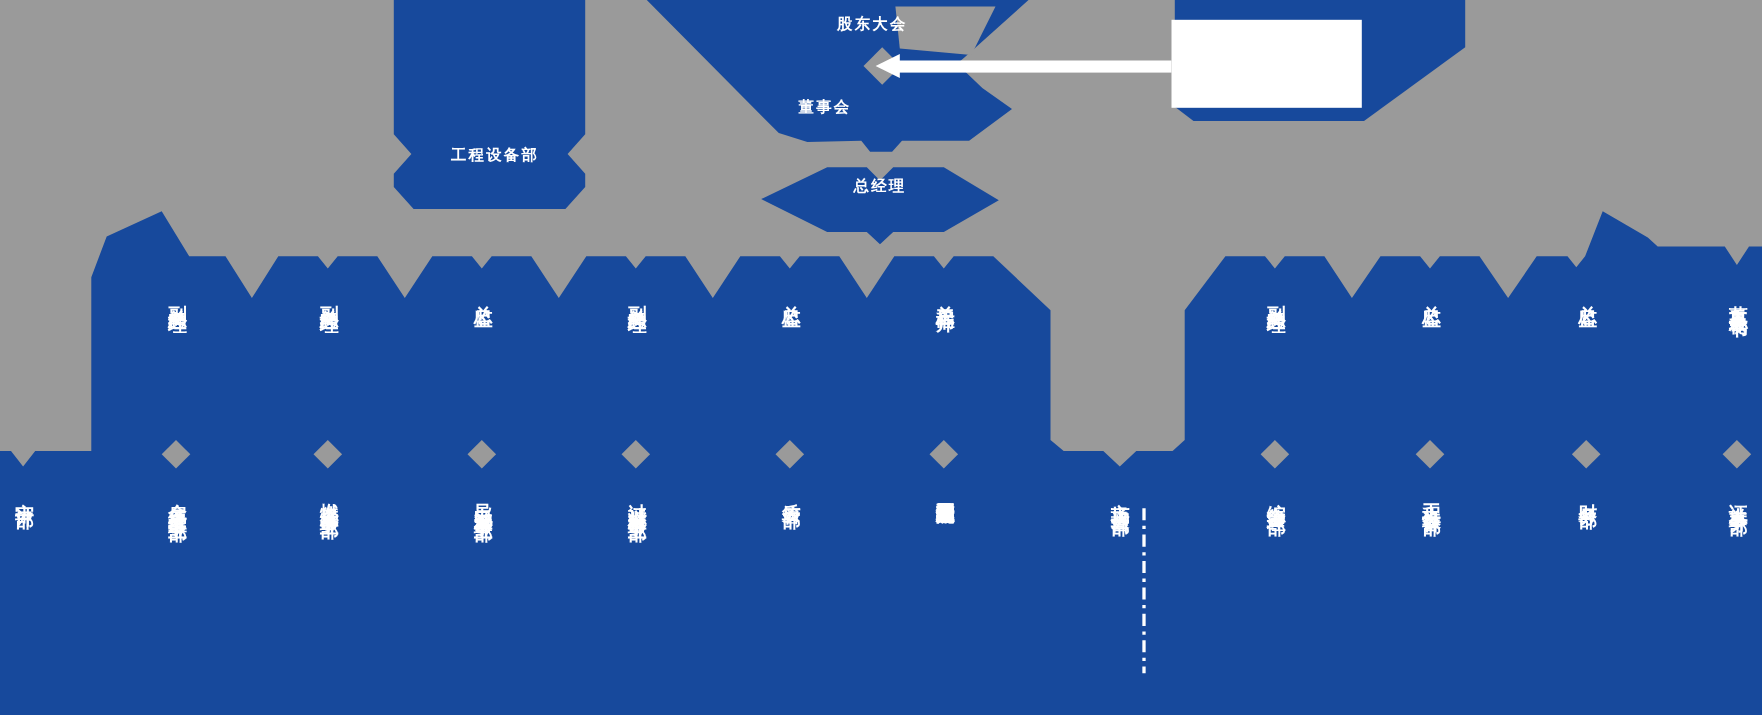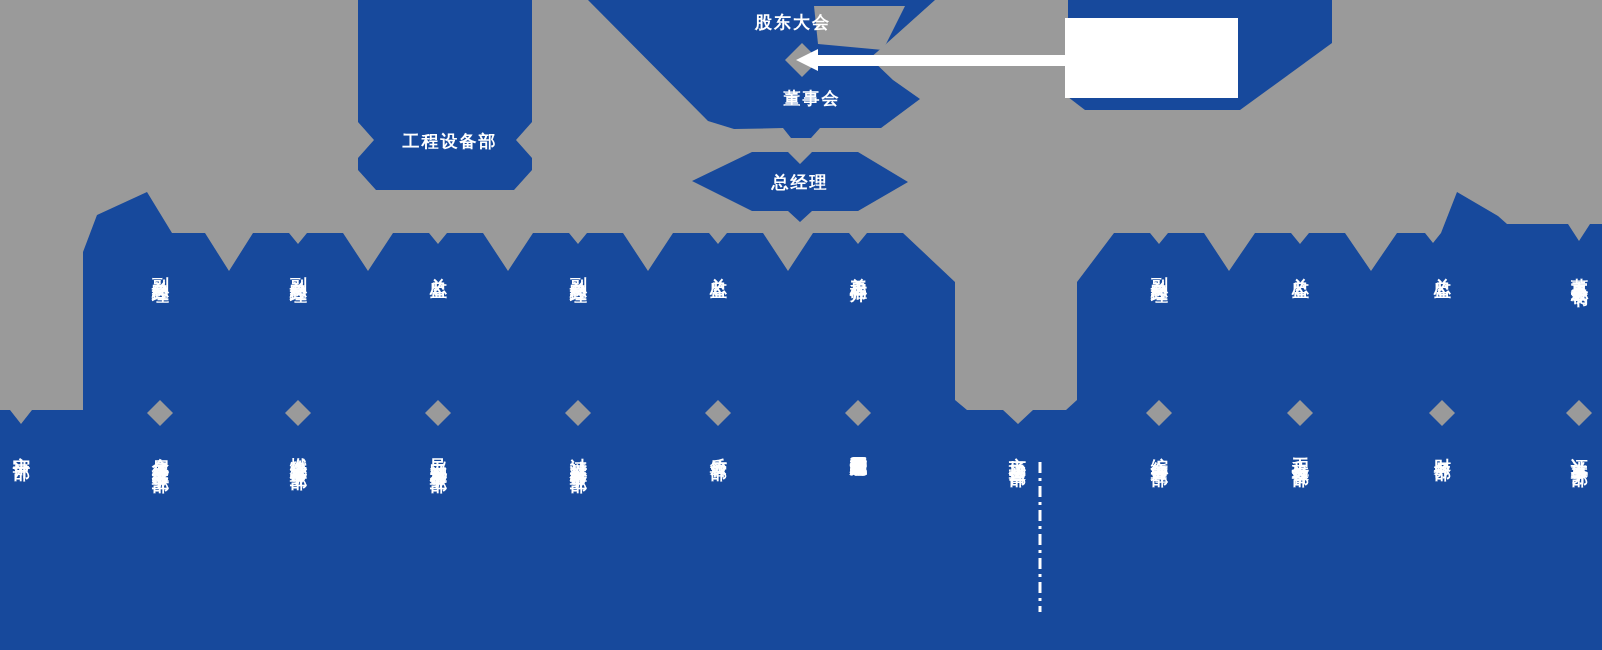--- a/index.html
+++ b/index.html
@@ -23,21 +23,21 @@
   .dash-line {
     stroke: var(--callout-white, #FFFFFF);
     stroke-width: 3;
     stroke-dasharray: 11 5 3 5;
     fill: none;
   }
   .hlabel {
     position: absolute;
     transform: translate(-50%, -50%);
     color: var(--text-white, #FFFFFF);
-    font-size: 17px;
+    font-size: 14px;
     font-weight: bold;
     letter-spacing: 2px;
     white-space: nowrap;
   }
   .vlabel {
     position: absolute;
     transform: translateX(-50%);
     writing-mode: vertical-rl;
     text-orientation: upright;
     color: var(--text-white, #FFFFFF);
@@ -84,22 +84,22 @@
       </g>
 
     <polygon class="white" points="796,60 818,49 818,71"></polygon>
     <rect class="white" x="816" y="55" width="249" height="11"></rect>
     <rect class="white" x="1065" y="18" width="173" height="80"></rect>
 
     <line class="dash-line" x1="1040" y1="462" x2="1040" y2="612"></line>
   </svg>
 
   <div class="hlabel" style="left:793px; top:22px;">股东大会</div>
-  <div class="hlabel" style="left:812px; top:98px;">董事会</div>
-  <div class="hlabel" style="left:800px; top:182px;">总经理</div>
+  <div class="hlabel" style="left:750px; top:98px;">董事会</div>
+  <div class="hlabel" style="left:800px; top:170px;">总经理</div>
   <div class="hlabel" style="left:450px; top:141px;">工程设备部</div>
 
   <div id="role-labels">
       <div class="vlabel" style="left: 160px; top: 264px;">副总经理</div>
       <div class="vlabel" style="left: 298px; top: 264px;">副总经理</div>
       <div class="vlabel" style="left: 438px; top: 264px;">总监</div>
       <div class="vlabel" style="left: 578px; top: 264px;">副总经理</div>
       <div class="vlabel" style="left: 718px; top: 264px;">总监</div>
       <div class="vlabel" style="left: 858px; top: 264px;">总工程师</div>
       <div class="vlabel" style="left: 1159px; top: 264px;">副总经理</div>

